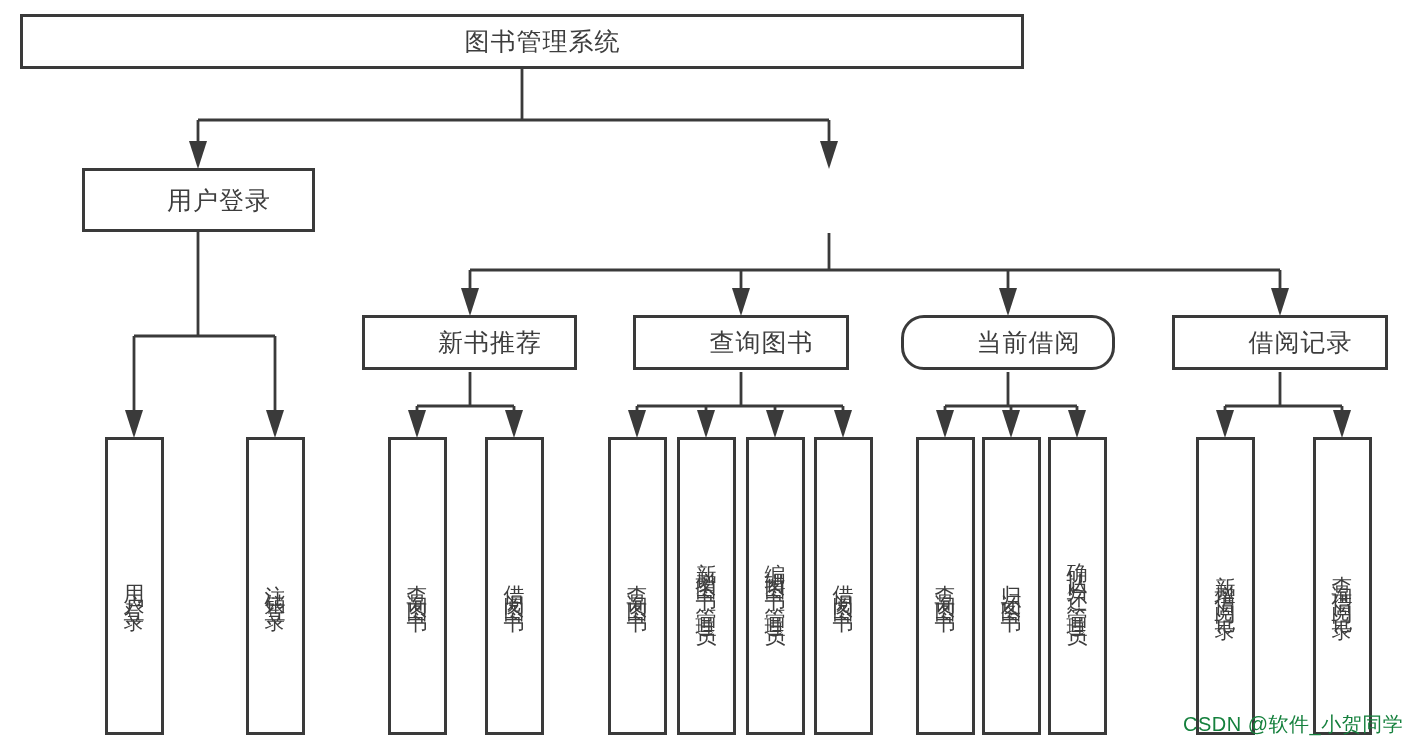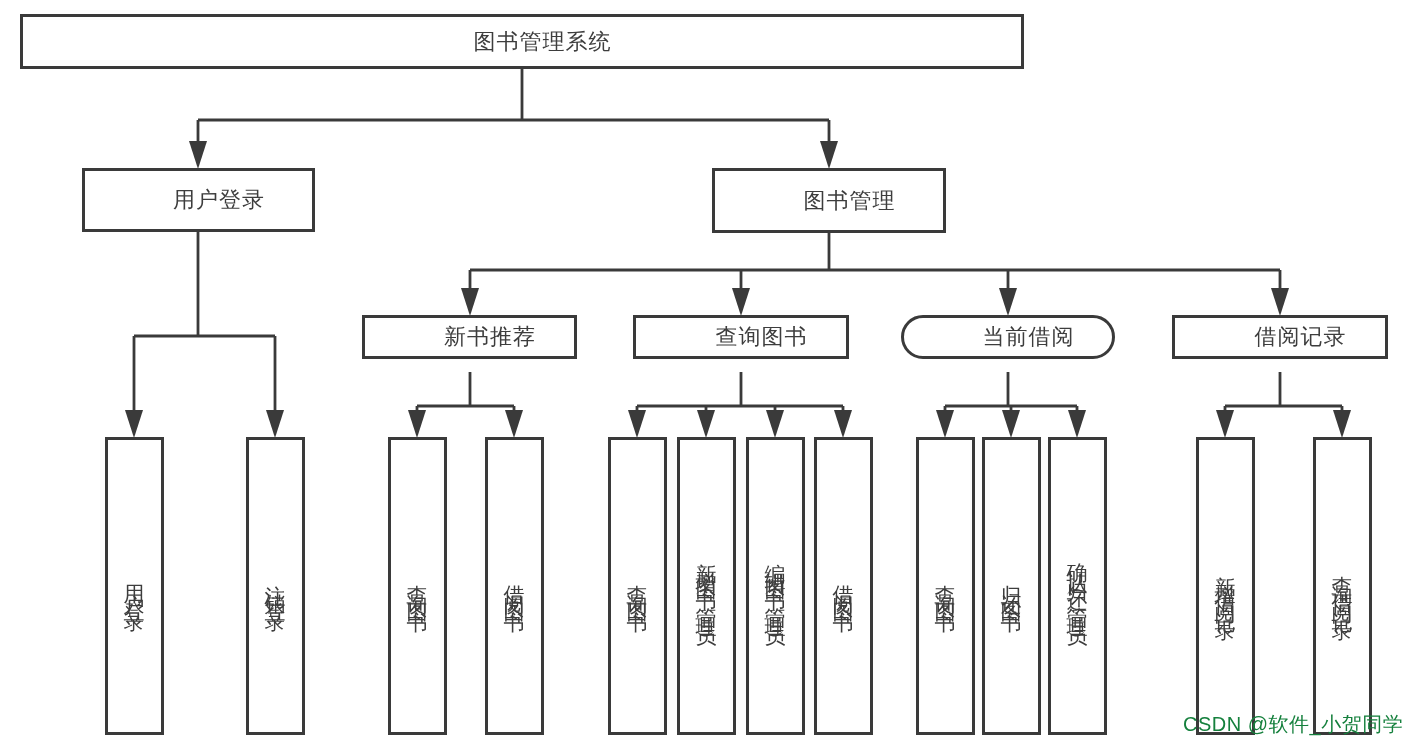--- a/index.html
+++ b/index.html
@@ -27,40 +27,40 @@
     position: absolute;
     box-sizing: border-box;
     border: 3px solid #3a3a3a;
     background: #ffffff;
     display: flex;
     align-items: center;
     justify-content: center;
     color: #3d3d3d;
   }
   .h-box {
-    font-size: 22px;
+    font-size: 25px;
     letter-spacing: 1px;
     white-space: nowrap;
     padding-left: 41px;
   }
   .leaf {
     width: 59px;
     top: 437px;
     height: 298px;
   }
   .leaf .vtext {
     writing-mode: vertical-rl;
     font-size: 21px;
     letter-spacing: 9px;
     line-height: 1;
     color: #3d3d3d;
   }
   .lvl3 {
     top: 315px;
-    height: 44px;
+    height: 55px;
     width: 216px;
   }
   #watermark {
     position: absolute;
     left: 1183px;
     top: 711px;
     font-size: 20px;
     color: #15803d;
     white-space: nowrap;
     z-index: 5;
@@ -141,23 +141,20 @@
     </g>
   </svg>
 
   <div class="box h-box" style="left:20px; top:14px; width:1004px; height:55px;">
     <span>图书管理系统</span>
   </div>
 
   <div class="box h-box" style="left:82px; top:168px; width:233px; height:64px;">
     <span>用户登录</span>
   </div>
-  <div class="box h-box" style="left:712px; top:168px; width:234px; height:65px;">
-    <span>图书管理</span>
-  </div>
 
   <div class="box h-box lvl3" style="left:362px; width:215px;">
     <span>新书推荐</span>
   </div>
   <div class="box h-box lvl3" style="left:633px;">
     <span>查询图书</span>
   </div>
   <div class="box h-box lvl3" style="left:901px; width:214px;border-radius:23px;">
     <span>当前借阅</span>
   </div>

